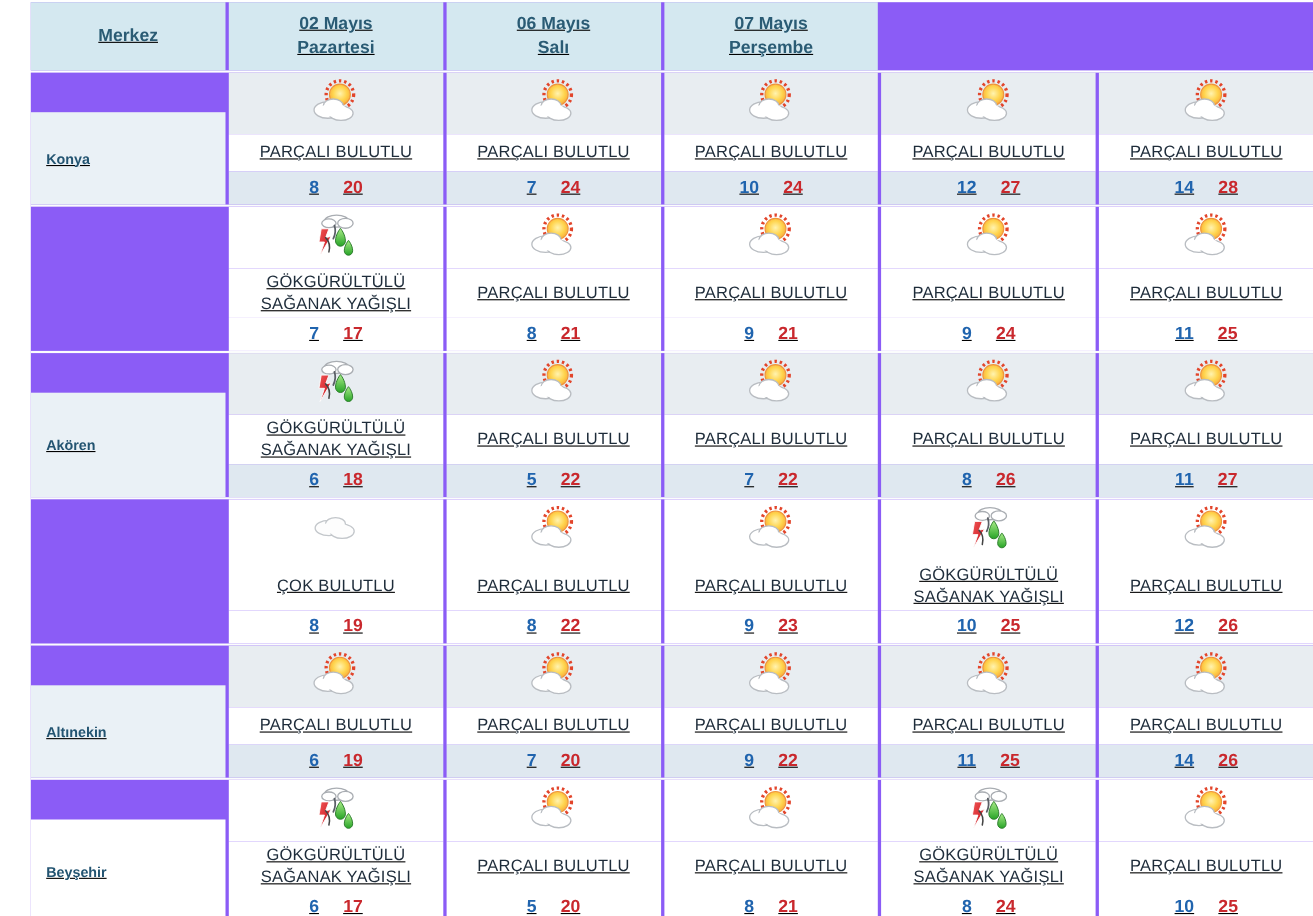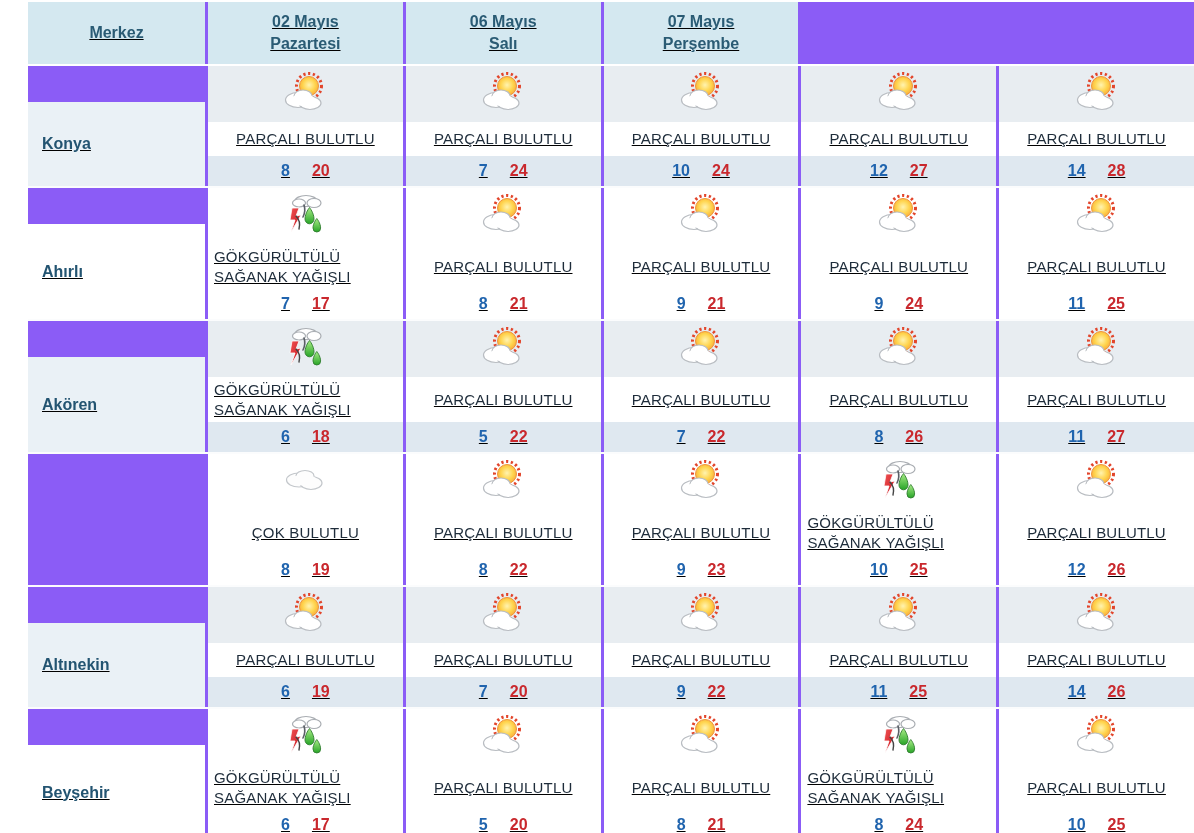--- a/index.html
+++ b/index.html
@@ -13,24 +13,24 @@
   
   .header { margin-top:2px; margin-bottom:2px; }
   .hcell { height:62px; display:flex; flex-direction:column; align-items:center;
     justify-content:center; background:#d4e8f0; color:#2a5b74; font-weight:bold;
     font-size:16px; line-height:22px; }
   .hcell.corner { justify-content:center; }
 
   
   .row { grid-template-rows:56px auto 30px; row-gap:0; border-bottom:2px solid #fbfcfd; }
   .city { grid-row:1 / 4; grid-column:1; display:flex; align-items:center;
-    padding-left:14px; font-weight:bold; font-size:16px; color:#235471;margin-top:36px; }
+    padding-left:14px; font-weight:bold; font-size:13px; color:#235471;margin-top:36px; }
   .band-icon { display:flex; align-items:center; justify-content:center; }
   .band-cond { display:flex; align-items:center; justify-content:center;
-    min-height:34px; padding:3px 6px; background:#ffffff;
+    min-height:34px; padding:3px 6px; text-align:center; background:#ffffff;
     color:#1e2c3a; font-size:15px; line-height:1.3; letter-spacing:.2px; }
   .band-temp { display:flex; align-items:center; justify-content:center; gap:22px;
     font-weight:bold; font-size:16px; }
   .min-temp { color:#2064ae; }
   .max-temp { color:#c9282d; }
 
   .tinted .city      { background:#eaf1f6; }
   .tinted .band-icon { background:#e8edf1; }
   .tinted .band-temp { background:#dfe8f0; }
   .plain  .city, .plain .band-icon, .plain .band-temp { background:#ffffff; }
@@ -164,21 +164,20 @@
   </svg>
 </div>
         <div class="band-cond" style="grid-area: 2 / 6;">PARÇALI BULUTLU</div>
         <div class="band-temp" style="grid-area: 3 / 6;">
     <span class="min-temp">14</span>
     <span class="max-temp">28</span>
   </div>
       </div>
 
   <div class="grid row plain">
-    <div class="city">Ahırlı</div>
   <div class="band-icon" style="grid-area: 1 / 2;">
   <svg class="wicon" viewBox="0 0 52 48">
     <g fill="#ffffff" stroke="#a9adb2" stroke-width="1.2">
       <ellipse cx="27" cy="9" rx="11" ry="5.5"></ellipse>
       <ellipse cx="35" cy="11" rx="7" ry="4.5"></ellipse>
       <ellipse cx="20" cy="11" rx="6.5" ry="4"></ellipse>
     </g>
     <path d="M24,25 Q27,19 25,13" fill="none" stroke="#5a5f66" stroke-width="1.6" stroke-linecap="round"></path>
     <polygon points="13,16 20,16 17,24 22,23 12,40 16,28 11,28" fill="url(#bolt-grad)" stroke="#ffffff" stroke-width="0.8"></polygon>
     <path d="M20,37 Q22,29 17,24" fill="none" stroke="#444" stroke-width="1.4" stroke-linecap="round"></path>

